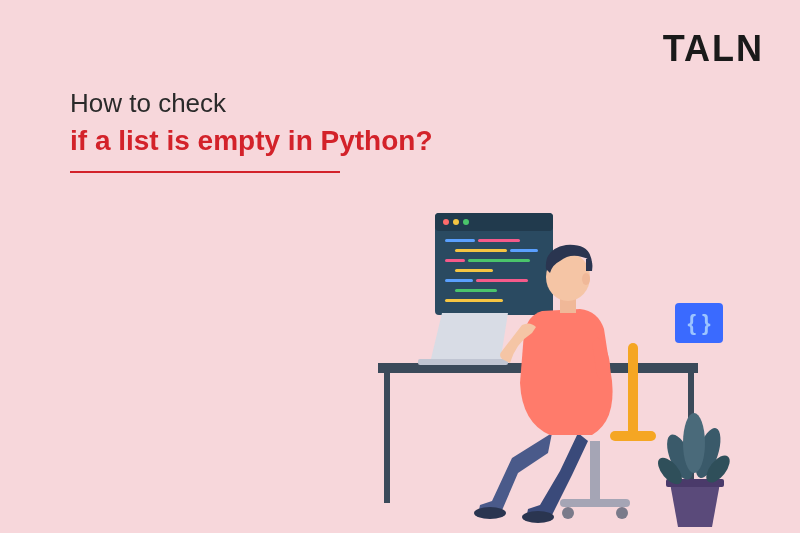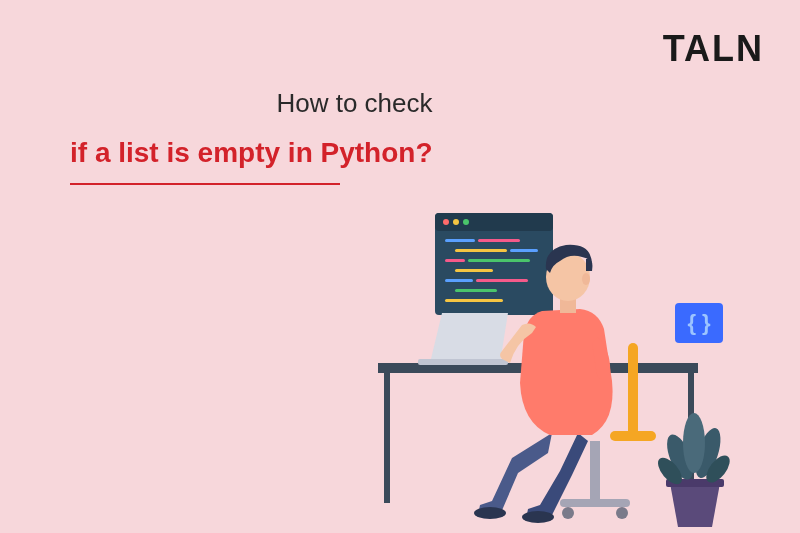--- a/index.html
+++ b/index.html
@@ -22,22 +22,21 @@
     }
     .heading {
       position: absolute;
       top: 88px;
       left: 70px;
     }
     .heading-line1 {
       font-size: 26px;
       font-weight: 400;
       color: #2a2a2a;
-      margin-bottom: 18px;
-      text-align: right;
+      margin-bottom: 6px;
     }
     .heading-line2 {
       font-size: 28px;
       font-weight: 700;
       color: #d3222a;
     }
     .heading-underline {
       width: 270px;
       height: 2px;
       background: #d3222a;

